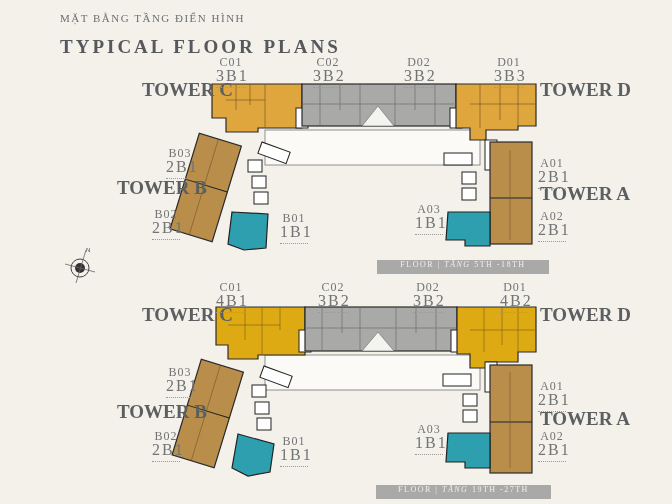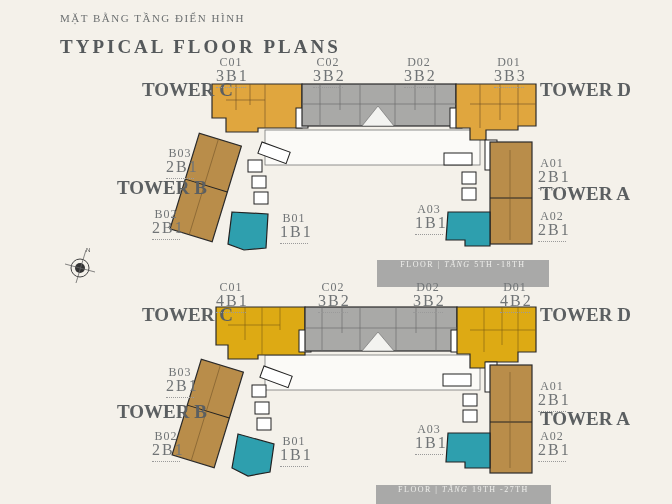--- a/index.html
+++ b/index.html
@@ -17,21 +17,21 @@
   }
   .tower-label { font-size:19px; font-weight:bold; color:#5b5f61; white-space:nowrap; }
   .unit {
     font-size:8px; color:#707476; text-align:center; line-height:1;
   }
   .unit .code { display:block; font-size:12px; letter-spacing:1px; }
   .unit .type { display:block; font-size:16px; letter-spacing:2px; }
   .unit .dots { display:block; border-bottom:1px dotted #9a9a9a; height:2px; margin-top:1px; }
   .banner {
     background:#a9a9a8; color:#efefec; font-size:8px; letter-spacing:1.5px; text-align:center;
-    height:27px; line-height:10px;
+    height:14px; line-height:10px;
   }
   .banner i { font-style:italic; }
   svg { position:absolute; left:0; top:0; }
 </style>
 </head>
 <body>
 
 <div class="abs title">TYPICAL FLOOR PLANS</div>
 <div class="abs subtitle">MẶT BẰNG TẦNG ĐIỂN HÌNH</div>
 

